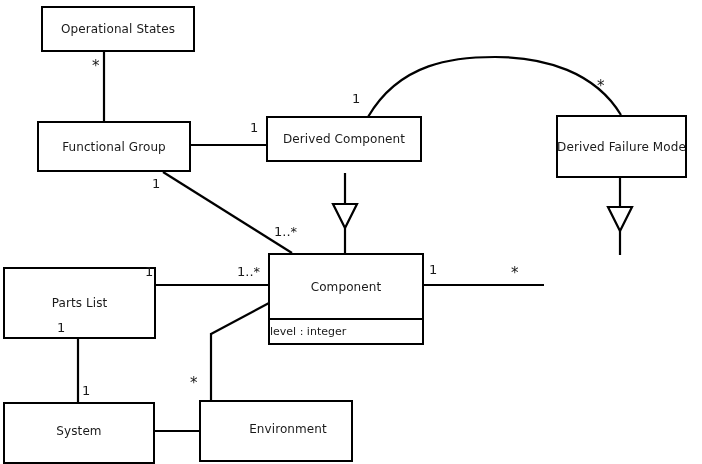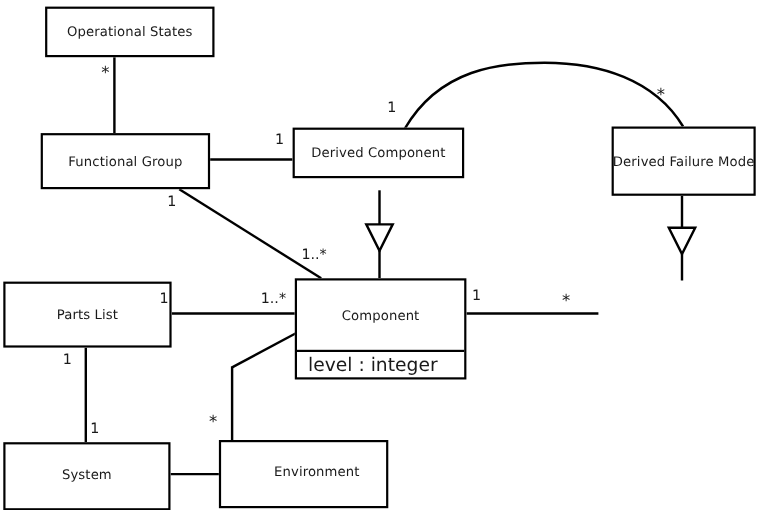--- a/index.html
+++ b/index.html
@@ -57,22 +57,22 @@
     color: #1a1a1a;
     letter-spacing: 0.1px;
     white-space: nowrap;
     padding: 0 4px;
     border-radius: 10px;
   }
   .uml-box .box-attrs {
     border-top: 2.4px solid #000000;
     display: flex;
     align-items: center;
-    padding-left: 10px;
-    font-size: 17px;
+    padding-left: 0;
+    font-size: 11px;
     color: #1a1a1a;
     white-space: nowrap;
   }
   .mult {
     position: absolute;
     font-size: 13px;
     color: #1a1a1a;
     white-space: nowrap;
     line-height: 1;
   }
@@ -125,21 +125,21 @@
   </div>
 
   <div class="uml-box" style="left:266px; top:116px; width:156px; height:46px;">
     <div class="box-name">Derived Component</div>
   </div>
 
   <div class="uml-box" style="left:543px; top:115px; width:131px; height:63px;margin-left:13px;">
     <div class="box-name">Derived Failure Mode</div>
   </div>
 
-  <div class="uml-box" style="left:3px; top:256px; width:153px; height:60px;">
+  <div class="uml-box" style="left:3px; top:267px; width:153px; height:72px;">
     <div class="box-name">Parts List</div>
   </div>
 
   <div class="uml-box" style="left:268px; top:253px; width:156px; height:92px;">
     <div class="box-name" style="height:63px; flex:0 0 63px;">Component</div>
     <div class="box-attrs" style="height:27px;">level : integer</div>
   </div>
 
 
   <div class="uml-box" style="left:3px; top:402px; width:152px; height:62px;">

